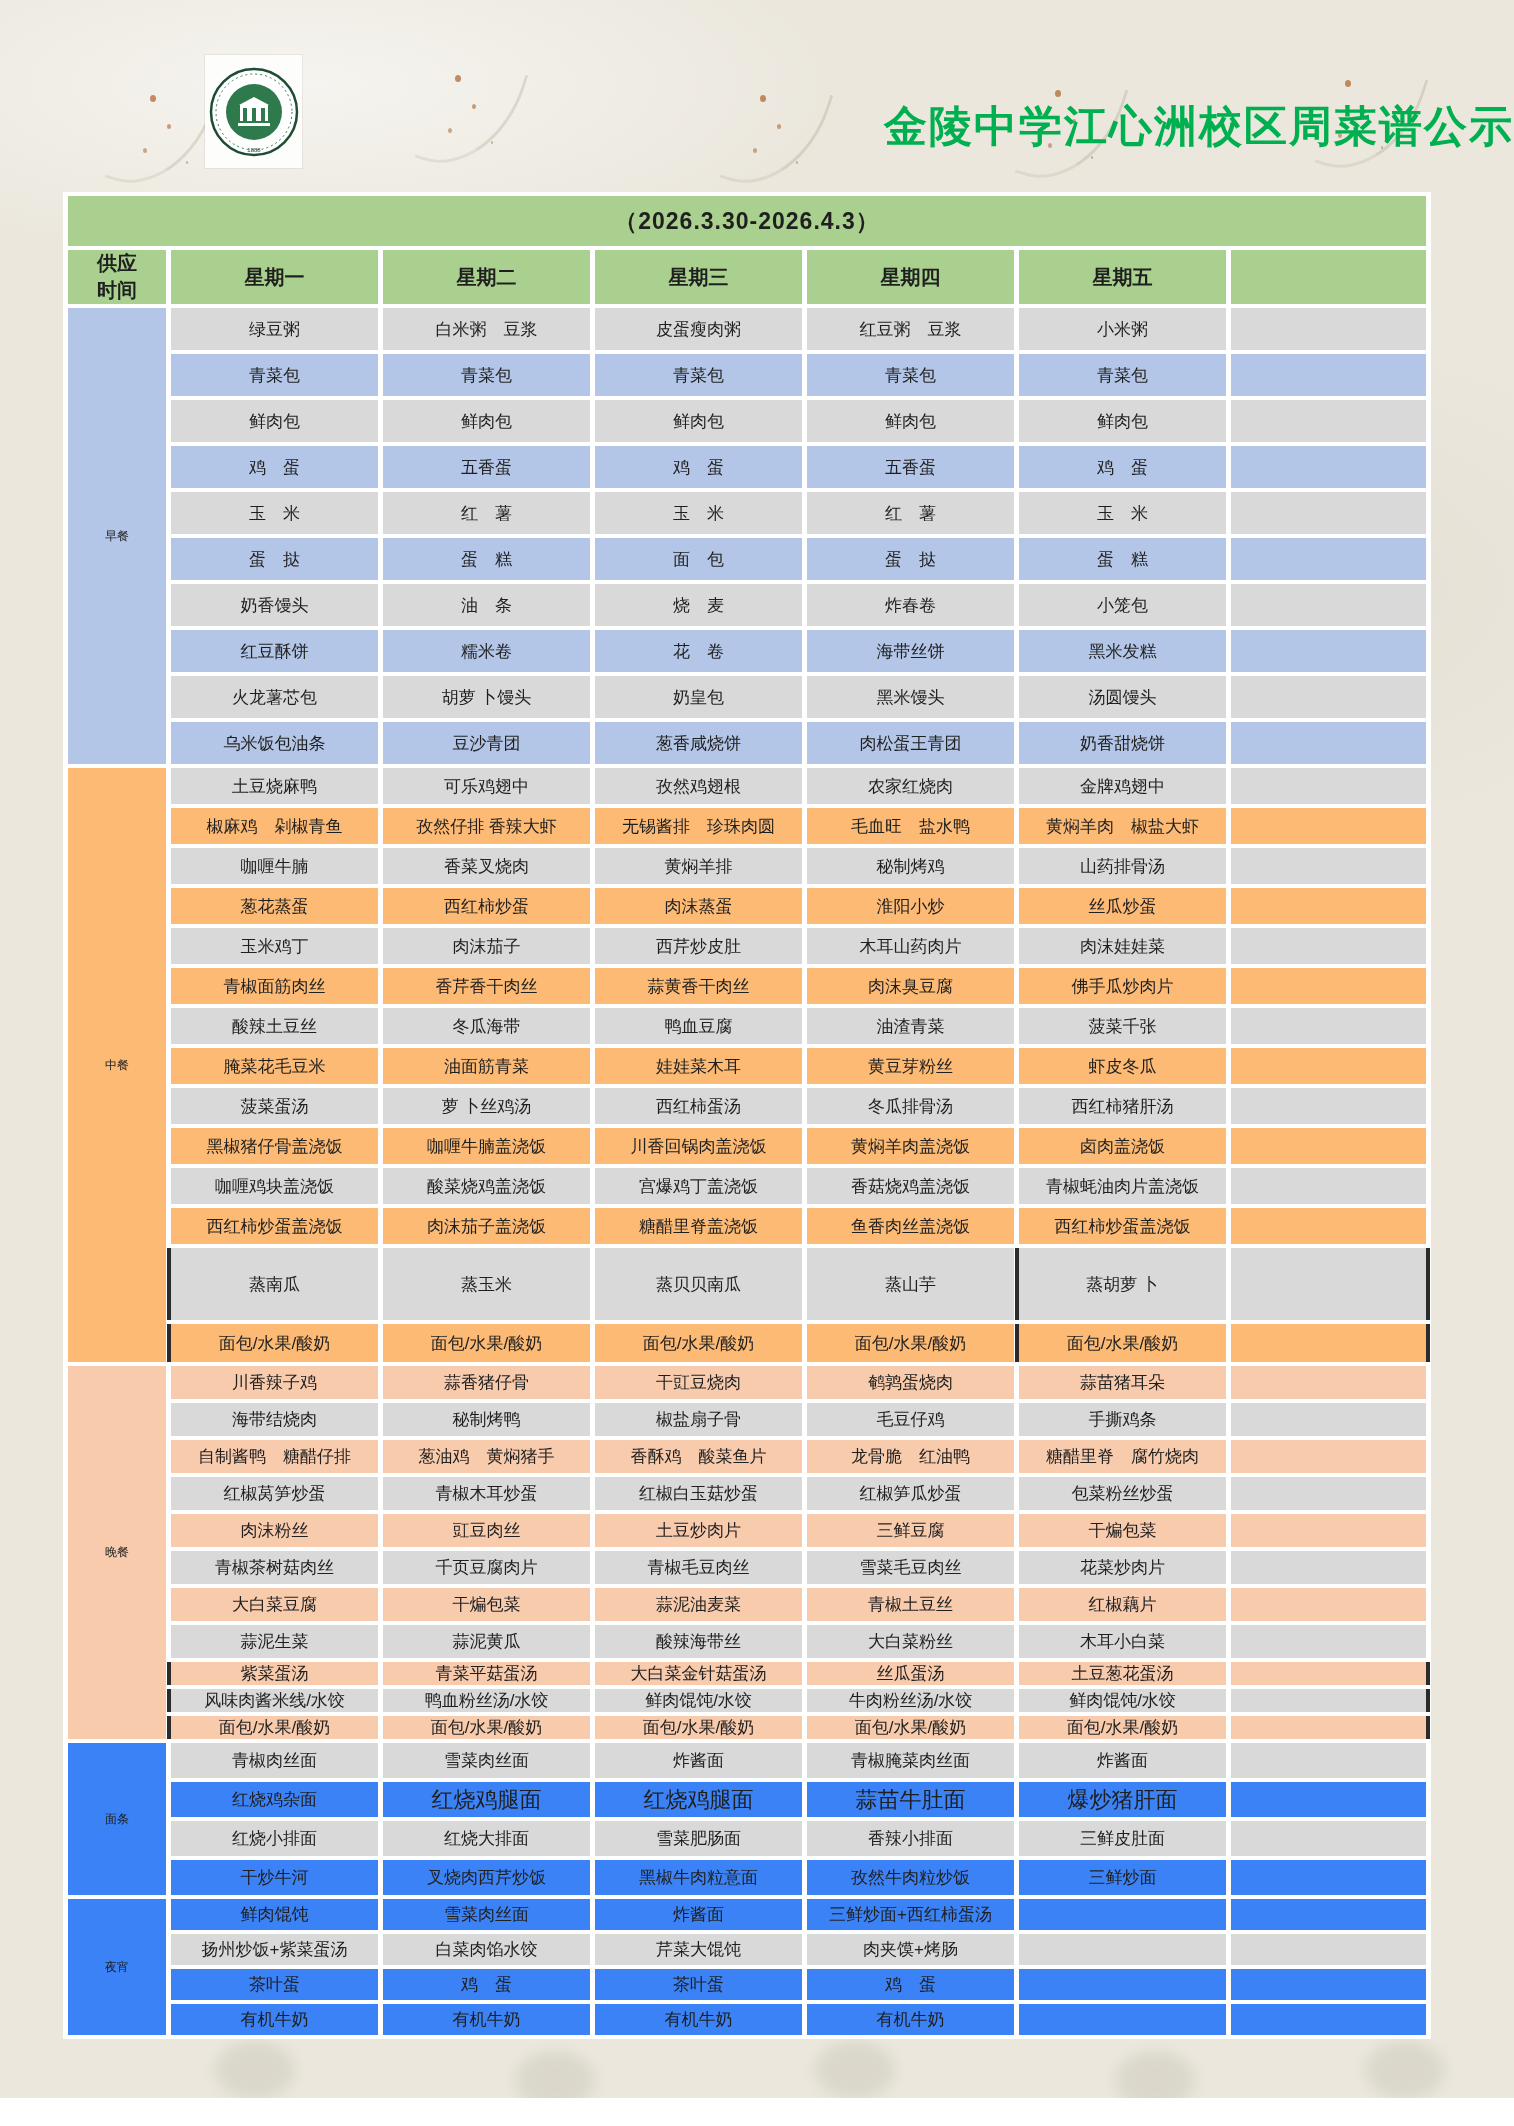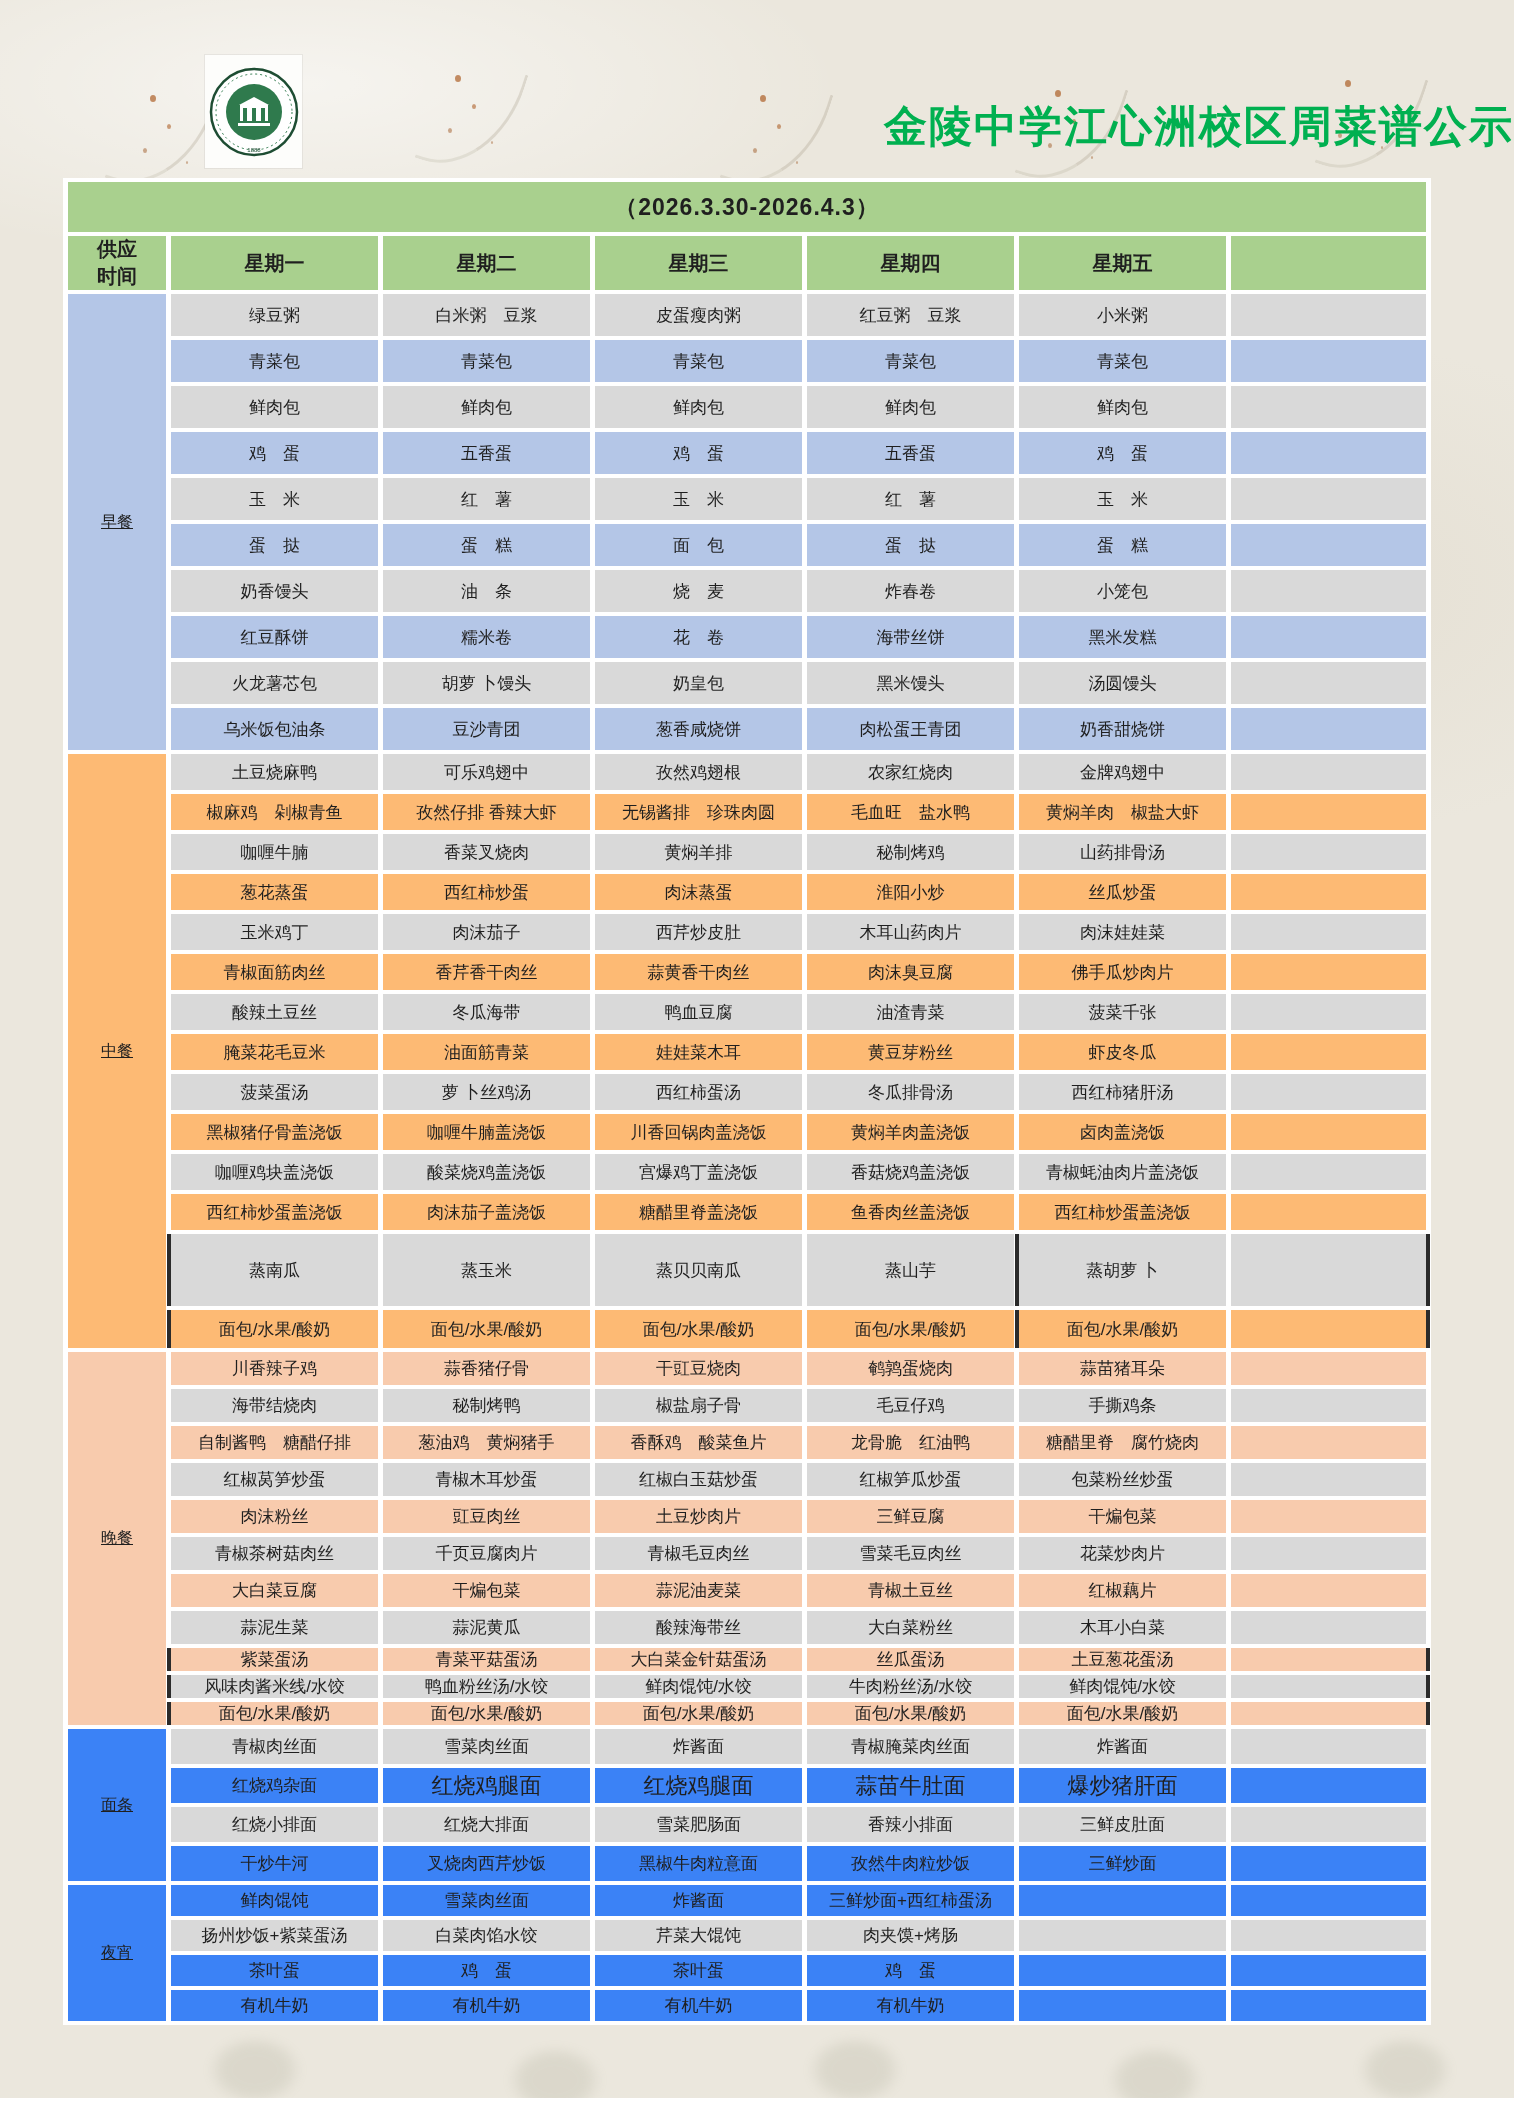--- a/index.html
+++ b/index.html
@@ -17,21 +17,21 @@
   .twig{position:absolute;width:80px;height:110px;border-right:3px solid rgba(120,105,80,.18);
     border-bottom:3px solid rgba(120,105,80,.12);border-radius:0 0 90% 0;transform:rotate(18deg);}
   .leaf{position:absolute;width:110px;height:80px;opacity:.16;
     background:radial-gradient(ellipse at center,#8a8a72 0 40%,transparent 62%);filter:blur(5px);}
 
   .logo{position:absolute;left:205px;top:55px;width:97px;height:113px;background:#fdfdfb;
     display:flex;align-items:center;justify-content:center;box-shadow:0 0 0 1px rgba(0,0,0,.05);}
   .title{position:absolute;left:0;right:0;top:98px;text-align:right;
     font-size:43px;font-weight:700;color:#00b050;letter-spacing:2px;}
 
-  table.menu{position:absolute;left:63px;top:178px;border-collapse:separate;border-spacing:5px 4px;
+  table.menu{position:absolute;left:63px;top:192px;border-collapse:separate;border-spacing:5px 4px;
     background:#fff;table-layout:fixed;}
   col.c-lbl{width:98px}col.c-day{width:207px}col.c-end{width:195px}
   td{text-align:center;vertical-align:middle;padding:0 2px;overflow:hidden;}
   .bg-header{background:#a9d08e}
   .bg-gray{background:#d9d9d9}
   .bg-blue{background:#b4c6e7}
   .bg-yellow{background:#fdba74}
   .bg-orange{background:#f8cbad}
   .bg-green{background:#3b82f6}
   tr.hdate{height:50px}
@@ -40,21 +40,21 @@
   .t-lunch{height:36px}
   .t-dinner{height:33px}
   .t-noodles{height:35px}
   .t-night{height:31px}
   .sz-tall{height:72px}
   .sz-bread{height:38px}
   .sz-short{height:21px}
   .date-cell{font-size:23px;font-weight:700;letter-spacing:1px;}
   .dayhdr{font-size:20px;font-weight:700;margin-left:40px;}
   .corner span{display:inline-block;width:48px;line-height:1.35;font-size:20px;font-weight:700;text-align:center;}
-  .lbl{font-size:16px;font-weight:400;text-decoration:underline;}
+  .lbl{font-size:12px;font-weight:400;}
   .cell{font-size:17px;white-space:nowrap;}
   .cell.big{font-size:22px;}
   .bL{box-shadow:-4px 0 0 0 #2b2b2b;}
   .bR{box-shadow:4px 0 0 0 #2b2b2b;}
 </style>
 </head>
 <body>
 
 <div class="paper">
   <div class="dots" style="left:150px;top:95px"></div>

